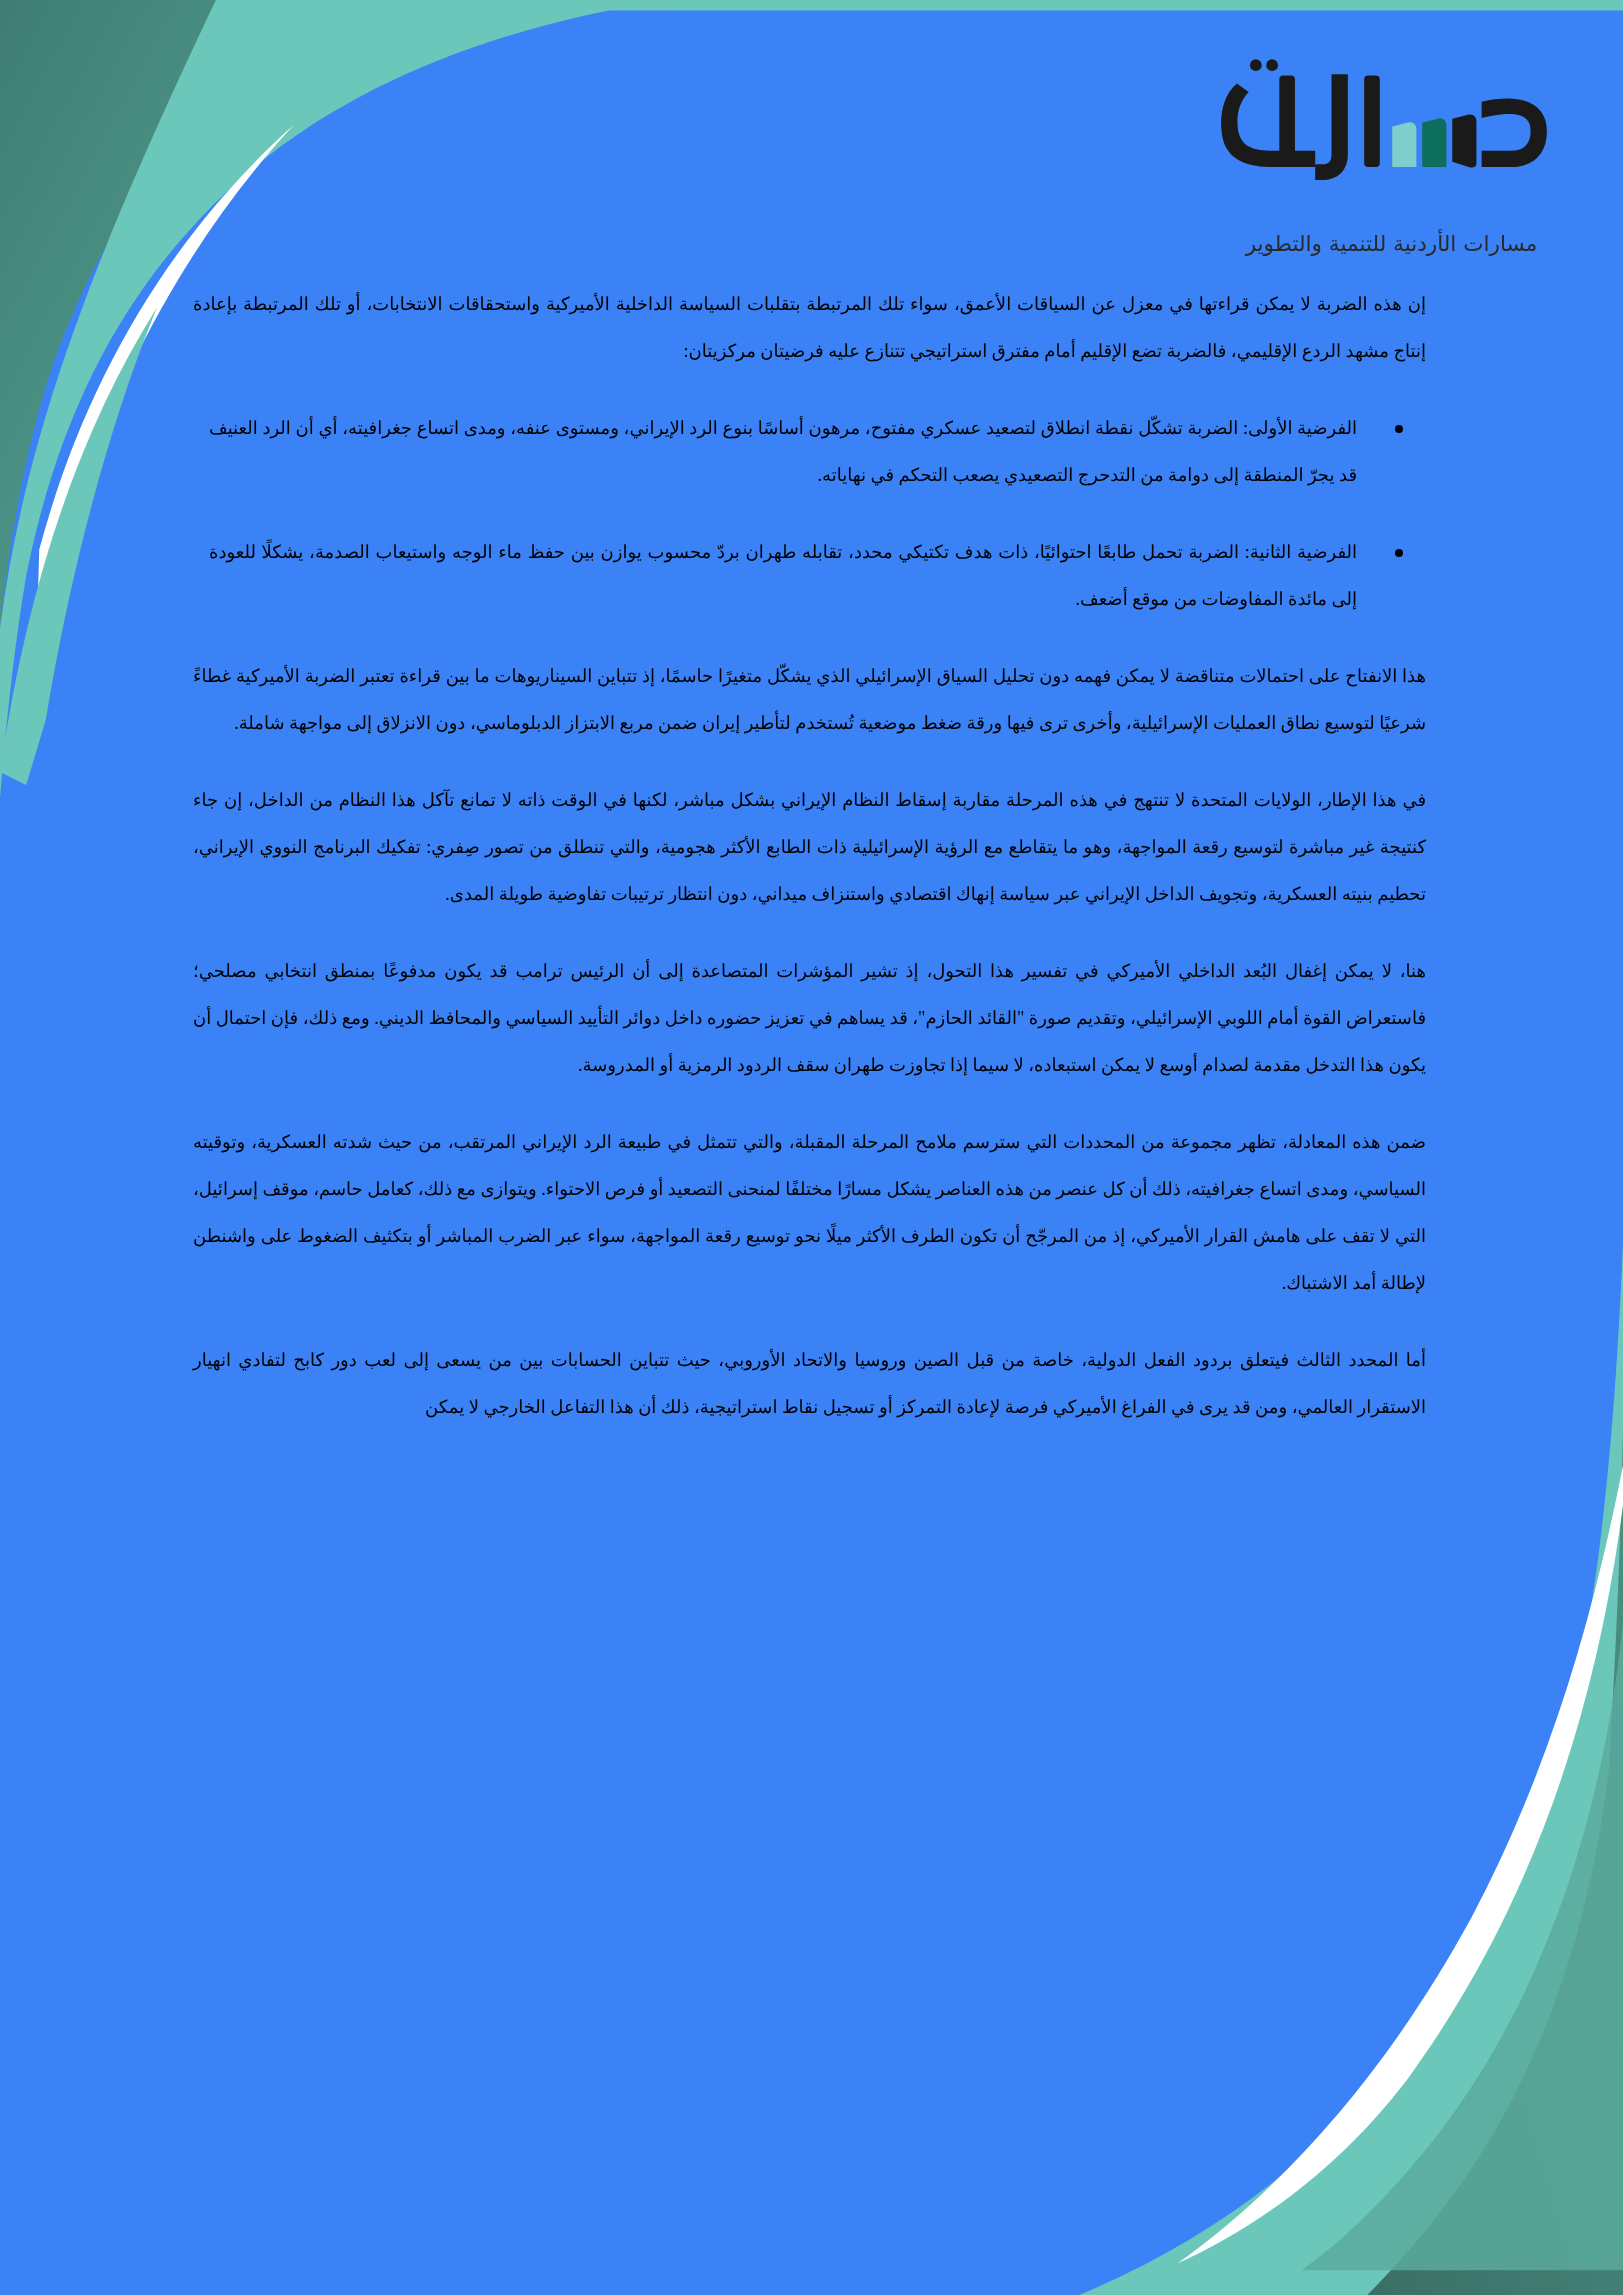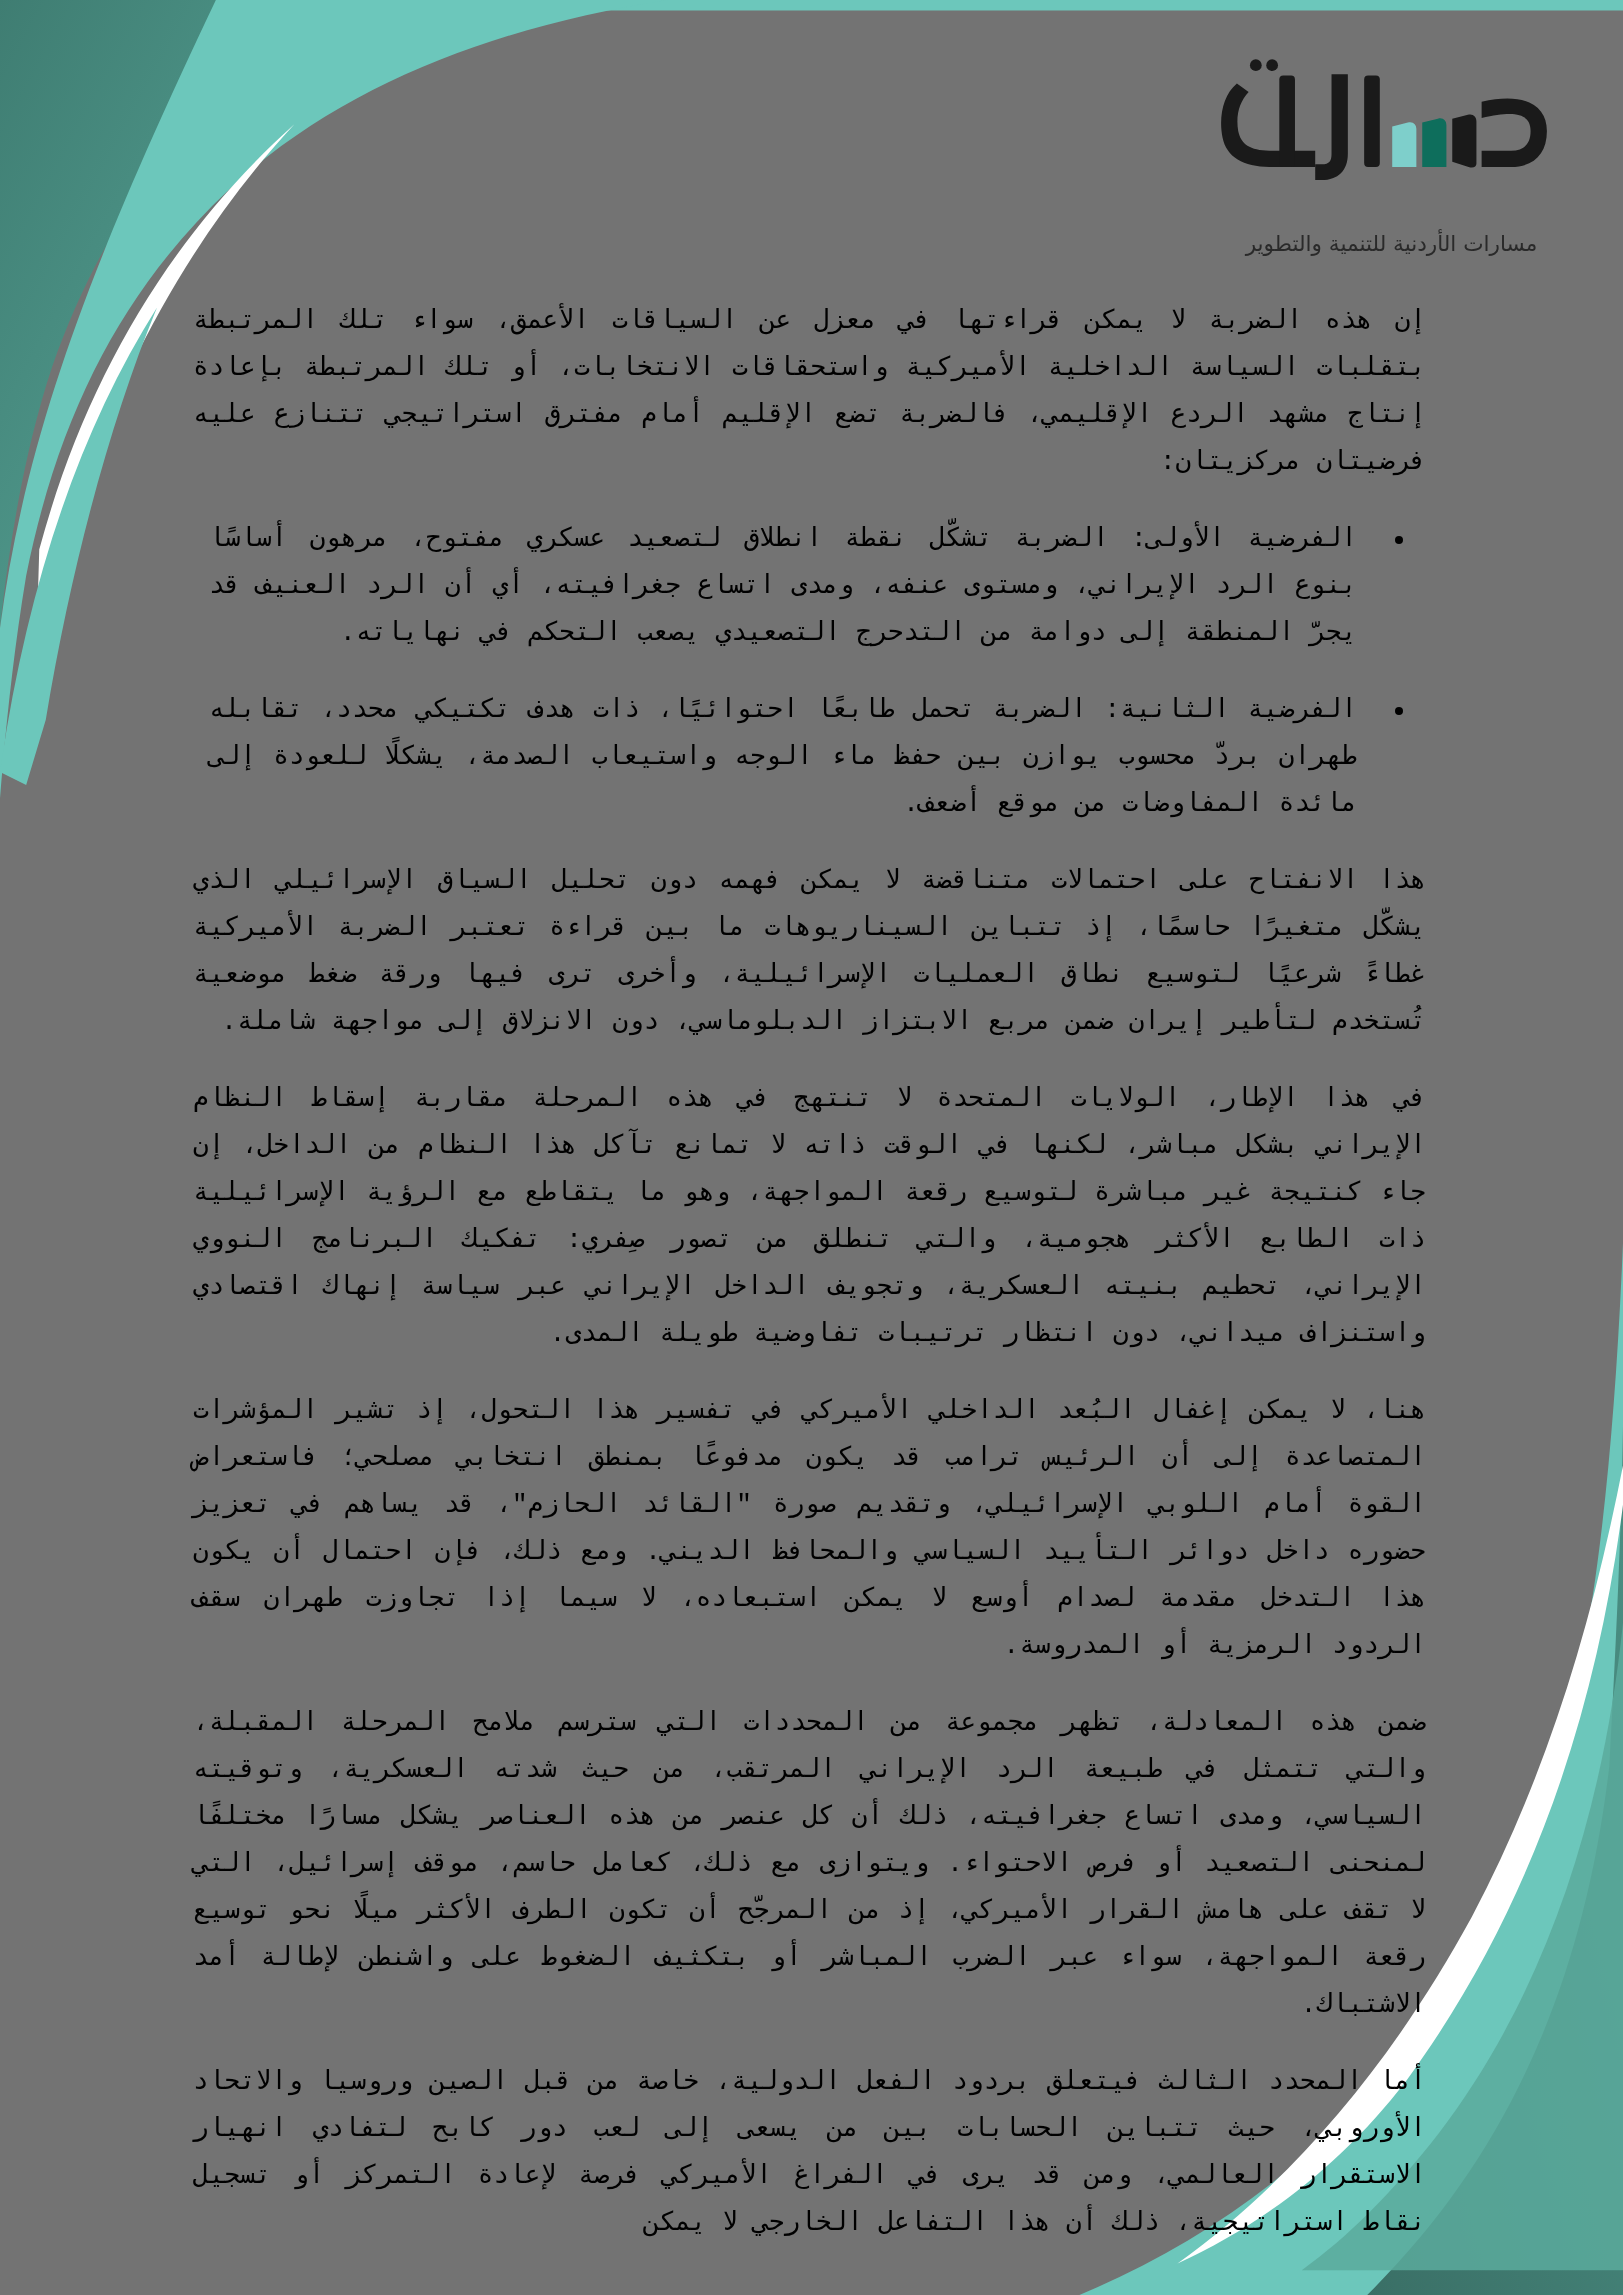--- a/index.html
+++ b/index.html
@@ -1,32 +1,32 @@
 <!DOCTYPE html>
 <html style="font-size:10.5px"><head>
   <meta charset="utf-8">
   <style>
     html, body { margin: 0; padding: 0; background: #ffffff; }
     body { width: 1623px; height: 2295px; position: relative; overflow: hidden; }
-    .page { position: absolute; left: 0; top: 0; width: 1623px; height: 2295px; background: #737373; }
+    .page { position: absolute; left: 0; top: 0; width: 1623px; height: 2295px; background: #3b82f6; }
     .deco { position: absolute; left: 0; top: 0; width: 1623px; height: 2295px; pointer-events: none; }
 
     .logo { position: absolute; left: 1217px; top: 56px; width: 340px; height: 177px; }
     .logo-word { position: absolute; right: 0; top: 0; width: 340px; height: 124px; }
     .logo-tagline {
       position: absolute; right: 19.6px; top: 175px; width: 327px; text-align: right;
       font-family: "DejaVu Sans", sans-serif; font-size: 21.6px; color: #2a2a2a;
       direction: rtl; white-space: nowrap; letter-spacing: -0.7px;
     }
 
     .content {
-      position: absolute; left: 193px; top: 298px; width: 1233px;
+      position: absolute; left: 193px; top: 281px; width: 1233px;
       direction: rtl; text-align: justify; text-align-last: right;
-      font-family: Liberation Mono, monospace;
-      font-size: 26px; line-height: 47px; color: #000000;
+      font-family: Liberation Serif, serif;
+      font-size: 18px; line-height: 47px; color: #000000;
     }
     .content p { margin: 0 0 30px 0; }
     .bullets { list-style: none; margin: 0 0 30px 16px; padding: 0; }
     .bullets li { position: relative; padding-right: 69px; margin: 0 0 30px 0; }
     .bullets li .bullet {
       position: absolute; right: 23px; top: 19.6px; width: 8.5px; height: 8.5px;
       border-radius: 50%; background: #000;
     }
   </style>
 </head>

